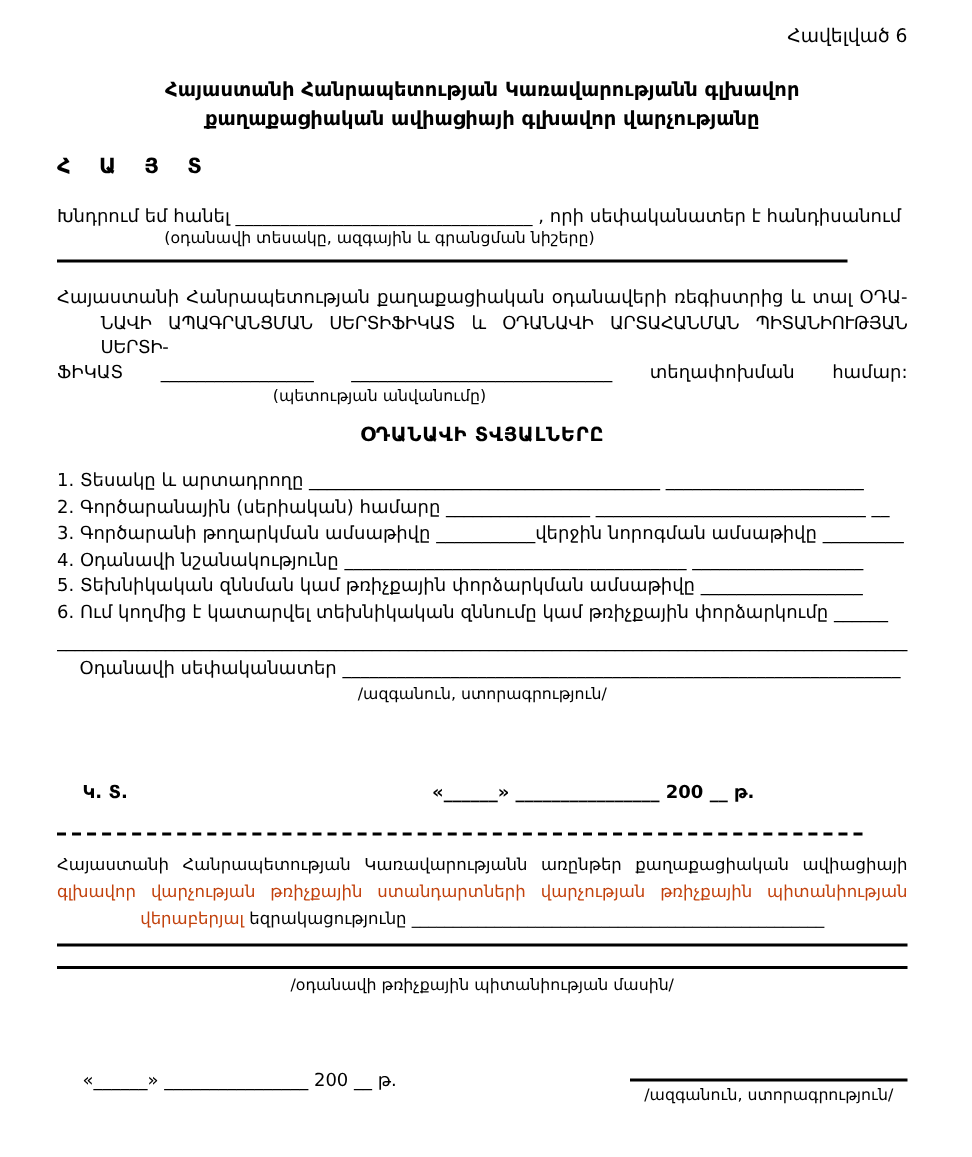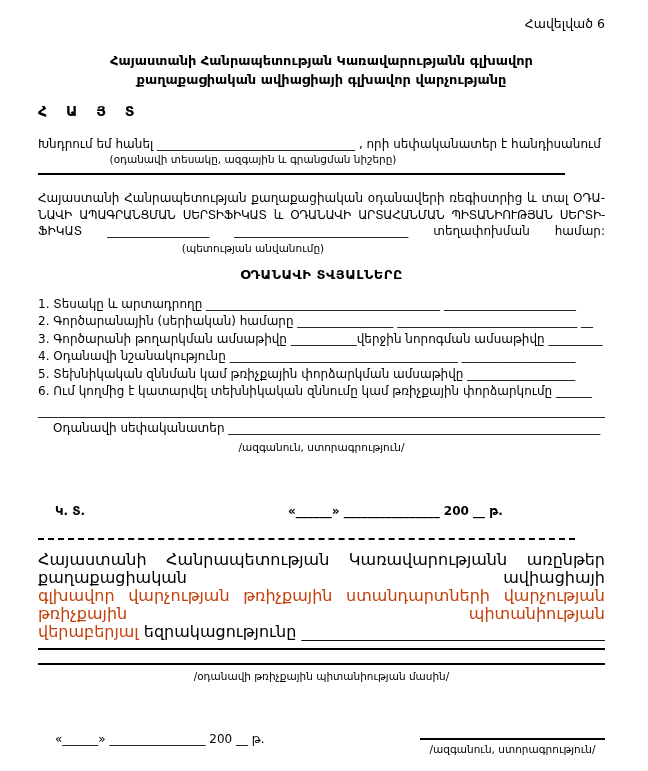--- a/index.html
+++ b/index.html
@@ -14,32 +14,32 @@
   .appendix{padding-top:16px;text-align:right;font-size:12.5px;}
   .doc-title{margin-top:20px;text-align:center;font-weight:bold;font-size:13px;line-height:19px;}
   .form-title{margin-top:14px;text-align:left;font-weight:bold;font-size:14px;letter-spacing:7px;}
   .para1{margin-top:18px;font-size:12px;white-space:nowrap;overflow:hidden;}
   .hint{font-size:10.5px;}
   .hint-left{width:430px;text-align:center;margin-top:2px;}
   .rule{border-top:2px solid #000;height:0;}
   .rule-p1{margin-top:8px;width:527px;}
   .para2{margin-top:15px;font-size:12px;line-height:16.5px;}
   .jline{display:block;text-align:justify;text-align-last:justify;-moz-text-align-last:justify;overflow:hidden;}
-  .caps-tight{letter-spacing:-0.3px;}
+  .caps-tight{letter-spacing:-0.3px;margin-left:29px;}
   .section-title{margin-top:13px;text-align:center;font-weight:bold;font-size:13px;letter-spacing:0.5px;}
   .list{margin-top:14px;line-height:17.5px;font-size:12px;}
   .list .li{white-space:nowrap;overflow:hidden;}
   .continuation{white-space:nowrap;overflow:hidden;margin-top:2px;}
   .owner-line{white-space:nowrap;overflow:hidden;padding-left:15px;}
   .hint-center{text-align:center;margin-top:1px;}
   .stamp-row{position:relative;margin-top:48px;height:17px;font-weight:bold;}
   .stamp-label{position:absolute;left:17px;top:0;}
   .stamp-date{position:absolute;left:250px;top:0;white-space:nowrap;}
   .dashes{margin-top:17px;border-top:2px dashed #000;height:0;width:537px;}
-  .bottom-para{margin-top:11px;font-size:16px;line-height:18px;}
+  .bottom-para{margin-top:11px;font-size:11px;line-height:18px;}
   .magenta{color:#c2410c;}
   .mixed-line{white-space:nowrap;overflow:hidden;text-align:center;}
   .rule-b1{margin-top:7px;width:567px;}
   .rule-b2{margin-top:13px;width:567px;}
   .bottom-hint{margin-top:5px;}
   .bottom-row{position:relative;margin-top:44px;height:45px;}
   .bottom-date{position:absolute;left:17px;top:6px;white-space:nowrap;}
   .sig-block{position:absolute;left:382px;top:0;width:185px;}
   .sig-line{border-top:2px solid #000;height:0;margin-top:12px;}
   .sig-hint{text-align:center;padding-top:3px;}

